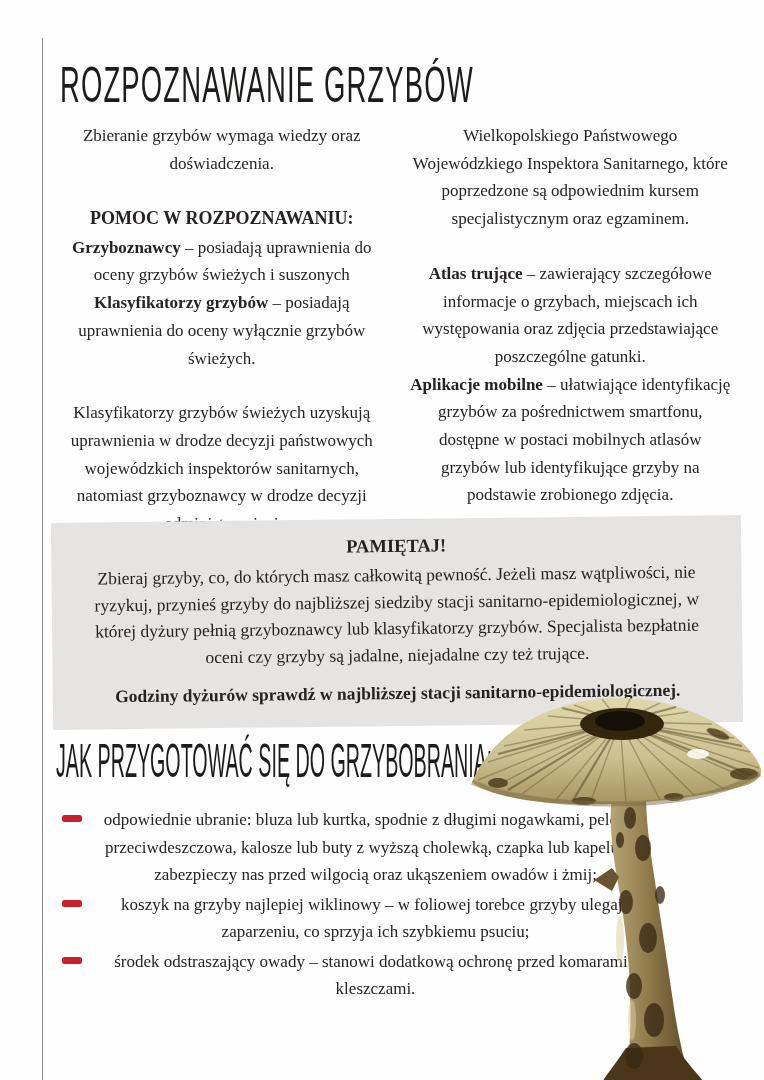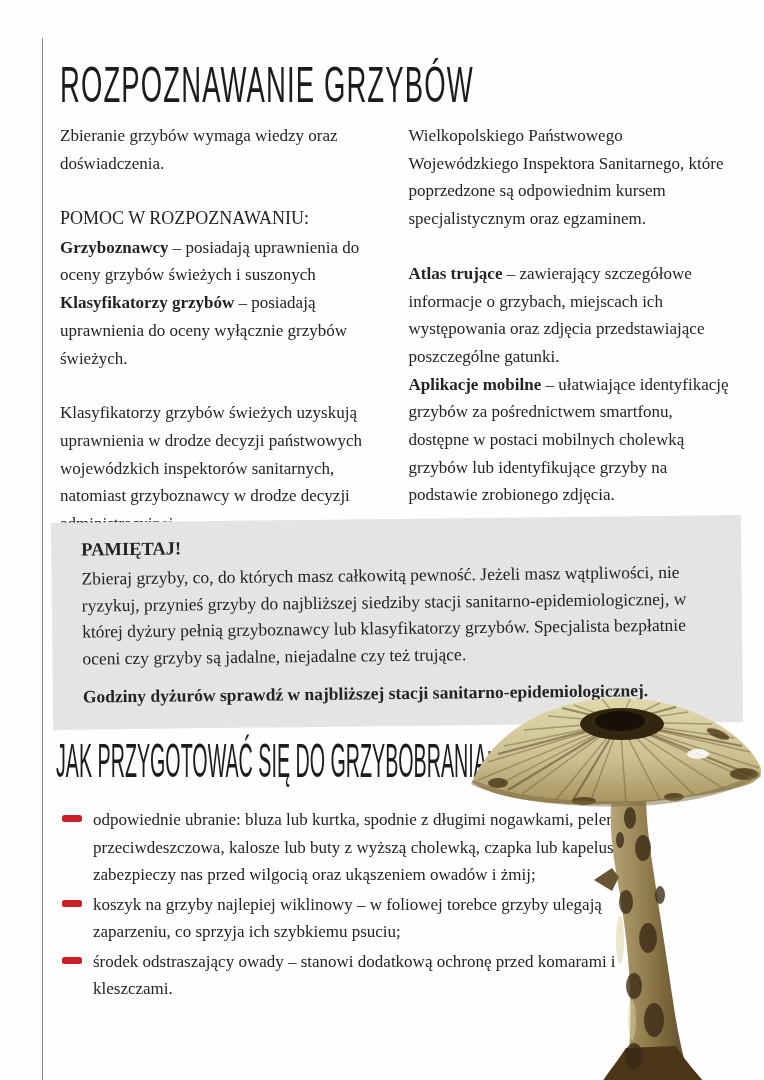--- a/index.html
+++ b/index.html
@@ -1,36 +1,36 @@
 <!DOCTYPE html>
 <html><head>
 <meta charset="utf-8">
 <style>
   html,body{margin:0;padding:0;background:#ffffff;}
   .page{
     position:relative;width:764px;height:1080px;background:#fefefe;
-    overflow:hidden;font-family:"Liberation Serif",serif;color:#262222;
+    overflow:hidden;font-family:"Liberation Serif",serif;color:#262222;text-align:center;
   }
   .edge-rule{
     position:absolute;left:42px;top:38px;width:1px;height:1042px;background:#8a8a8a;
   }
   .hand-title{
     position:absolute;margin:0;white-space:nowrap;color:#1c1c1a;
     font-family:"Liberation Sans",sans-serif;font-weight:500;
     transform-origin:0 0;
   }
   #title-main{left:60px;top:56px;font-size:50px;letter-spacing:2px;transform:scaleX(0.55);}
   #title-prep{left:56px;top:733px;font-size:48px;letter-spacing:0px;transform:scaleX(0.41);}
   .cols{
     position:absolute;left:60px;top:122px;width:672px;display:flex;gap:25px;
   }
   .col{width:328px;font-size:17px;line-height:1.63;}
   .col p{margin:0 0 27px 0;}
   .col p.tight{margin:0;}
-  .subhead{font-weight:normal;font-size:18px;margin:0;}
+  .subhead{font-weight:bold;font-size:18px;margin:0;}
   b{font-weight:bold;}
   .remember{
     position:absolute;left:52px;top:519px;width:690px;box-sizing:border-box;
     background:#e5e4e2;padding:17px 30px 22px 30px;transform:rotate(-0.65deg);
   }
   .remember-title{font-weight:bold;font-size:18.5px;margin:0 0 5px 0;}
   .remember-body{font-size:17.5px;line-height:1.52;margin:0;}
   .remember-footer{font-weight:bold;font-size:17.5px;margin:15px 0 0 0;}
   .bullets{
     position:absolute;left:60px;top:806px;width:598px;margin:0;padding:0;list-style:none;
@@ -55,21 +55,21 @@
   <div class="cols">
     <div class="col">
       <p>Zbieranie grzybów wymaga wiedzy oraz doświadczenia.</p>
       <p class="subhead tight">POMOC W ROZPOZNAWANIU:</p>
       <p class="tight"><b>Grzyboznawcy</b><span> – posiadają uprawnienia do oceny grzybów świeżych i suszonych</span><br><b>Klasyfikatorzy grzybów</b><span> – posiadają uprawnienia do oceny wyłącznie grzybów świeżych.</span></p>
       <p style="margin-top:27px">Klasyfikatorzy grzybów świeżych uzyskują uprawnienia w drodze decyzji państwowych wojewódzkich inspektorów sanitarnych, natomiast grzyboznawcy w drodze decyzji administracyjnej</p>
     </div>
     <div class="col">
       <p>Wielkopolskiego Państwowego Wojewódzkiego Inspektora Sanitarnego, które poprzedzone są odpowiednim kursem specjalistycznym oraz egzaminem.</p>
       <p class="tight"><b>Atlas trujące</b><span> – zawierający szczegółowe informacje o grzybach, miejscach ich występowania oraz zdjęcia przedstawiające poszczególne gatunki.</span></p>
-      <p class="tight"><b>Aplikacje mobilne</b><span> – ułatwiające identyfikację grzybów za pośrednictwem smartfonu, dostępne w postaci mobilnych cholewką grzybów lub identyfikujące grzyby na podstawie zrobionego zdjęcia.</span></p>
+      <p class="tight"><b>Aplikacje mobilne</b><span> – ułatwiające identyfikację grzybów za pośrednictwem smartfonu, dostępne w postaci mobilnych atlasów grzybów lub identyfikujące grzyby na podstawie zrobionego zdjęcia.</span></p>
     </div>
   </div>
 
   <div class="remember">
     <p class="remember-title">PAMIĘTAJ!</p>
     <p class="remember-body">Zbieraj grzyby, co, do których masz całkowitą pewność. Jeżeli masz wątpliwości, nie ryzykuj, przynieś grzyby do najbliższej siedziby stacji sanitarno-epidemiologicznej, w której dyżury pełnią grzyboznawcy lub klasyfikatorzy grzybów. Specjalista bezpłatnie oceni czy grzyby są jadalne, niejadalne czy też trujące.</p>
     <p class="remember-footer">Godziny dyżurów sprawdź w najbliższej stacji sanitarno-epidemiologicznej.</p>
   </div>
 
   <h2 id="title-prep" class="hand-title">JAK PRZYGOTOWAĆ SIĘ DO GRZYBOBRANIA:</h2>

